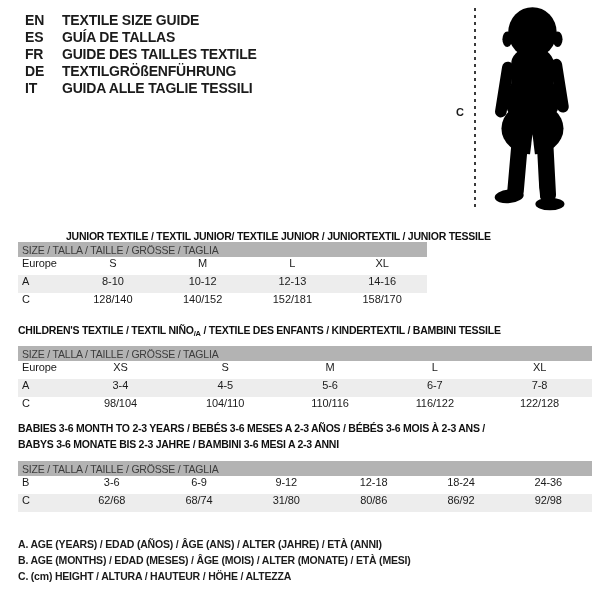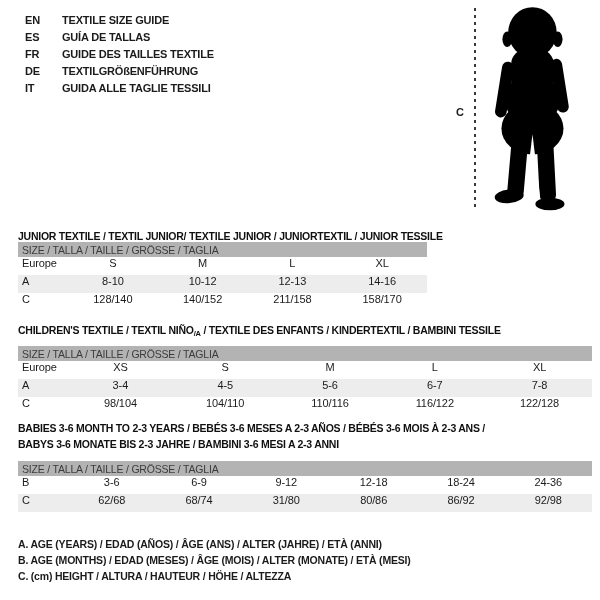--- a/index.html
+++ b/index.html
@@ -12,21 +12,21 @@
   body{
     width:600px;height:600px;
     font-family:"Liberation Sans", sans-serif;
     color:var(--text);
     -webkit-font-smoothing:antialiased;
   }
   .canvas{position:relative;width:600px;height:600px;background:#fff;overflow:hidden;}
 
   
   .lang-block{position:absolute;left:25px;top:12px;}
-  .lang-row{display:flex;line-height:17px;font-size:11px;font-weight:bold;letter-spacing:-0.2px;}
+  .lang-row{display:flex;line-height:17px;font-size:14px;font-weight:bold;letter-spacing:-0.2px;}
   .lang-code{width:37px;flex:0 0 37px;}
 
   
   .figure{position:absolute;left:450px;top:4px;width:146px;height:212px;}
   .dash-line{
     position:absolute;left:24px;top:4px;width:2px;height:200px;
     background:repeating-linear-gradient(to bottom,#3a3a3a 0 3px,transparent 3px 7px);
   }
   .figure-label{position:absolute;left:6px;top:102px;font-size:11px;font-weight:bold;}
   .baby-svg{position:absolute;left:33px;top:2px;}
@@ -100,42 +100,42 @@
         <rect x="73" y="54" width="12" height="56" rx="6" transform="rotate(-9 79 82)"></rect>
         <rect x="27" y="138" width="17" height="60" rx="7" transform="rotate(5 35 168)"></rect>
         <rect x="57" y="138" width="17" height="64" rx="7" transform="rotate(-3 65 170)"></rect>
         <polygon points="51,132 42,206 60,206" fill="#fff"></polygon>
         <ellipse cx="27" cy="196" rx="15" ry="7" transform="rotate(-6 27 196)"></ellipse>
         <ellipse cx="69" cy="204" rx="15" ry="6.5"></ellipse>
       </g>
     </svg>
   </div>
 
-  <div class="section-title" style="top:228px;">JUNIOR TEXTILE / TEXTIL JUNIOR/ TEXTILE JUNIOR / JUNIORTEXTIL / JUNIOR TESSILE</div>
+  <div class="section-title" style="top:228px;margin-left:48px;">JUNIOR TEXTILE / TEXTIL JUNIOR/ TEXTILE JUNIOR / JUNIORTEXTIL / JUNIOR TESSILE</div>
   <div class="size-table w-junior" style="top:242px;">
     <div class="hdr">SIZE / TALLA / TAILLE / GRÖSSE / TAGLIA</div>
     <div class="trow">
       <span class="tlabel">Europe</span>
       <span class="tcell">S</span>
       <span class="tcell">M</span>
       <span class="tcell">L</span>
       <span class="tcell">XL</span>
     </div>
     <div class="trow alt">
       <span class="tlabel">A</span>
       <span class="tcell">8-10</span>
       <span class="tcell">10-12</span>
       <span class="tcell">12-13</span>
       <span class="tcell">14-16</span>
     </div>
     <div class="trow">
       <span class="tlabel">C</span>
       <span class="tcell">128/140</span>
       <span class="tcell">140/152</span>
-      <span class="tcell">211/158</span>
+      <span class="tcell">152/181</span>
       <span class="tcell">158/170</span>
     </div>
   </div>
 
   <div class="section-title" style="top:322px;"><span>CHILDREN'S TEXTILE / TEXTIL NIÑO</span><span class="sub">/A</span><span> / TEXTILE DES ENFANTS / KINDERTEXTIL / BAMBINI TESSILE</span></div>
   <div class="size-table w-wide" style="top:346px;">
     <div class="hdr">SIZE / TALLA / TAILLE / GRÖSSE / TAGLIA</div>
     <div class="trow">
       <span class="tlabel">Europe</span>
       <span class="tcell">XS</span>

